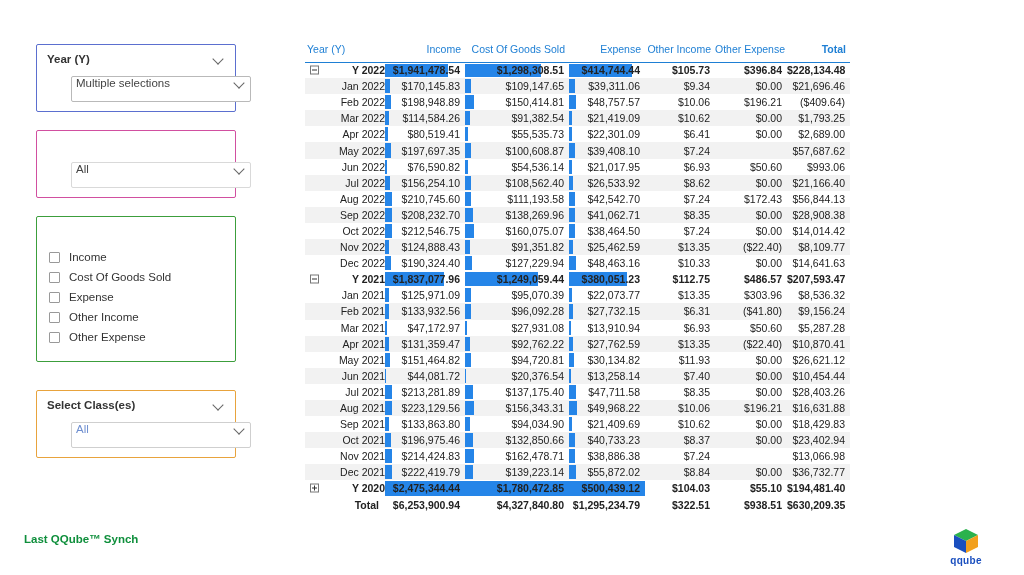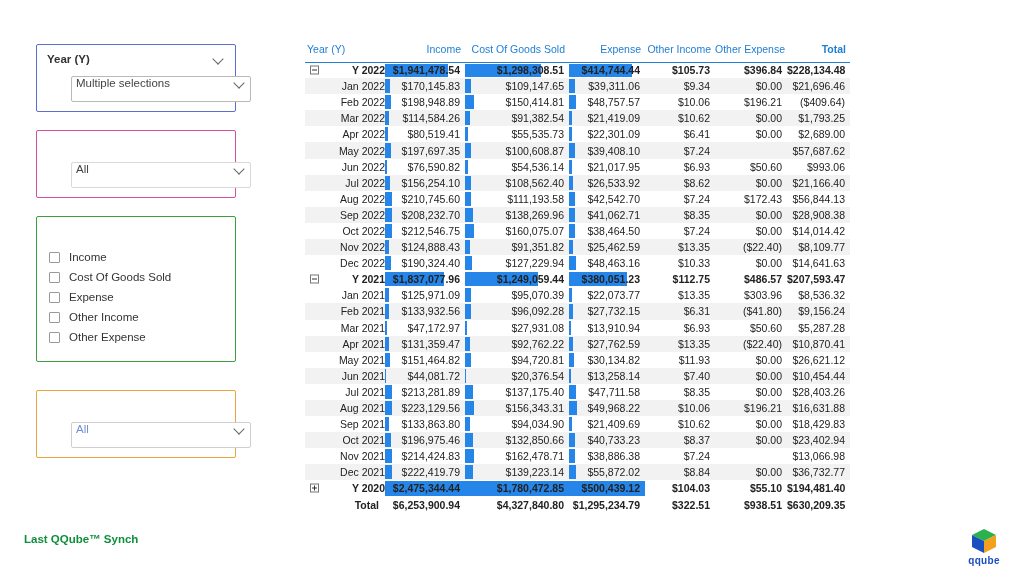--- a/index.html
+++ b/index.html
@@ -118,21 +118,21 @@
     position: absolute;
     left: 24px; top: 550px;
     font-size: 9.5px;
     color: #555;
     margin-top: 27px;
   }
 
   
   .logo {
     position: absolute;
-    right: 14px; top: 528px;
+    right: 32px; top: 528px;
     width: 52px; height: 44px;
     text-align: center;
   }
   .logo-cube { position: relative; width: 26px; height: 26px; margin: 0 auto; }
   .logo-text {
     font-size: 10px;
     font-weight: bold;
     color: #1a4fbf;
     letter-spacing: .3px;
     margin-top: 1px;
@@ -268,20 +268,24 @@
         <span class="check-label">Other Income</span>
       </div>
       <div class="check-item">
         <span class="check-box"></span>
         <span class="check-label">Other Expense</span>
       </div>
     </div>
   </div>
 
   <div class="slicer class">
+    <div class="slicer-header">
+      <span class="slicer-title">Select Class(es)</span>
+      <span class="chev"></span>
+    </div>
     <div class="slicer-dropdown">
       <span class="dd-value">All</span>
       <span class="chev"></span>
     </div>
   </div>
 
   <div class="matrix">
     <table class="mx">
       <colgroup>
         <col style="width:80px">

